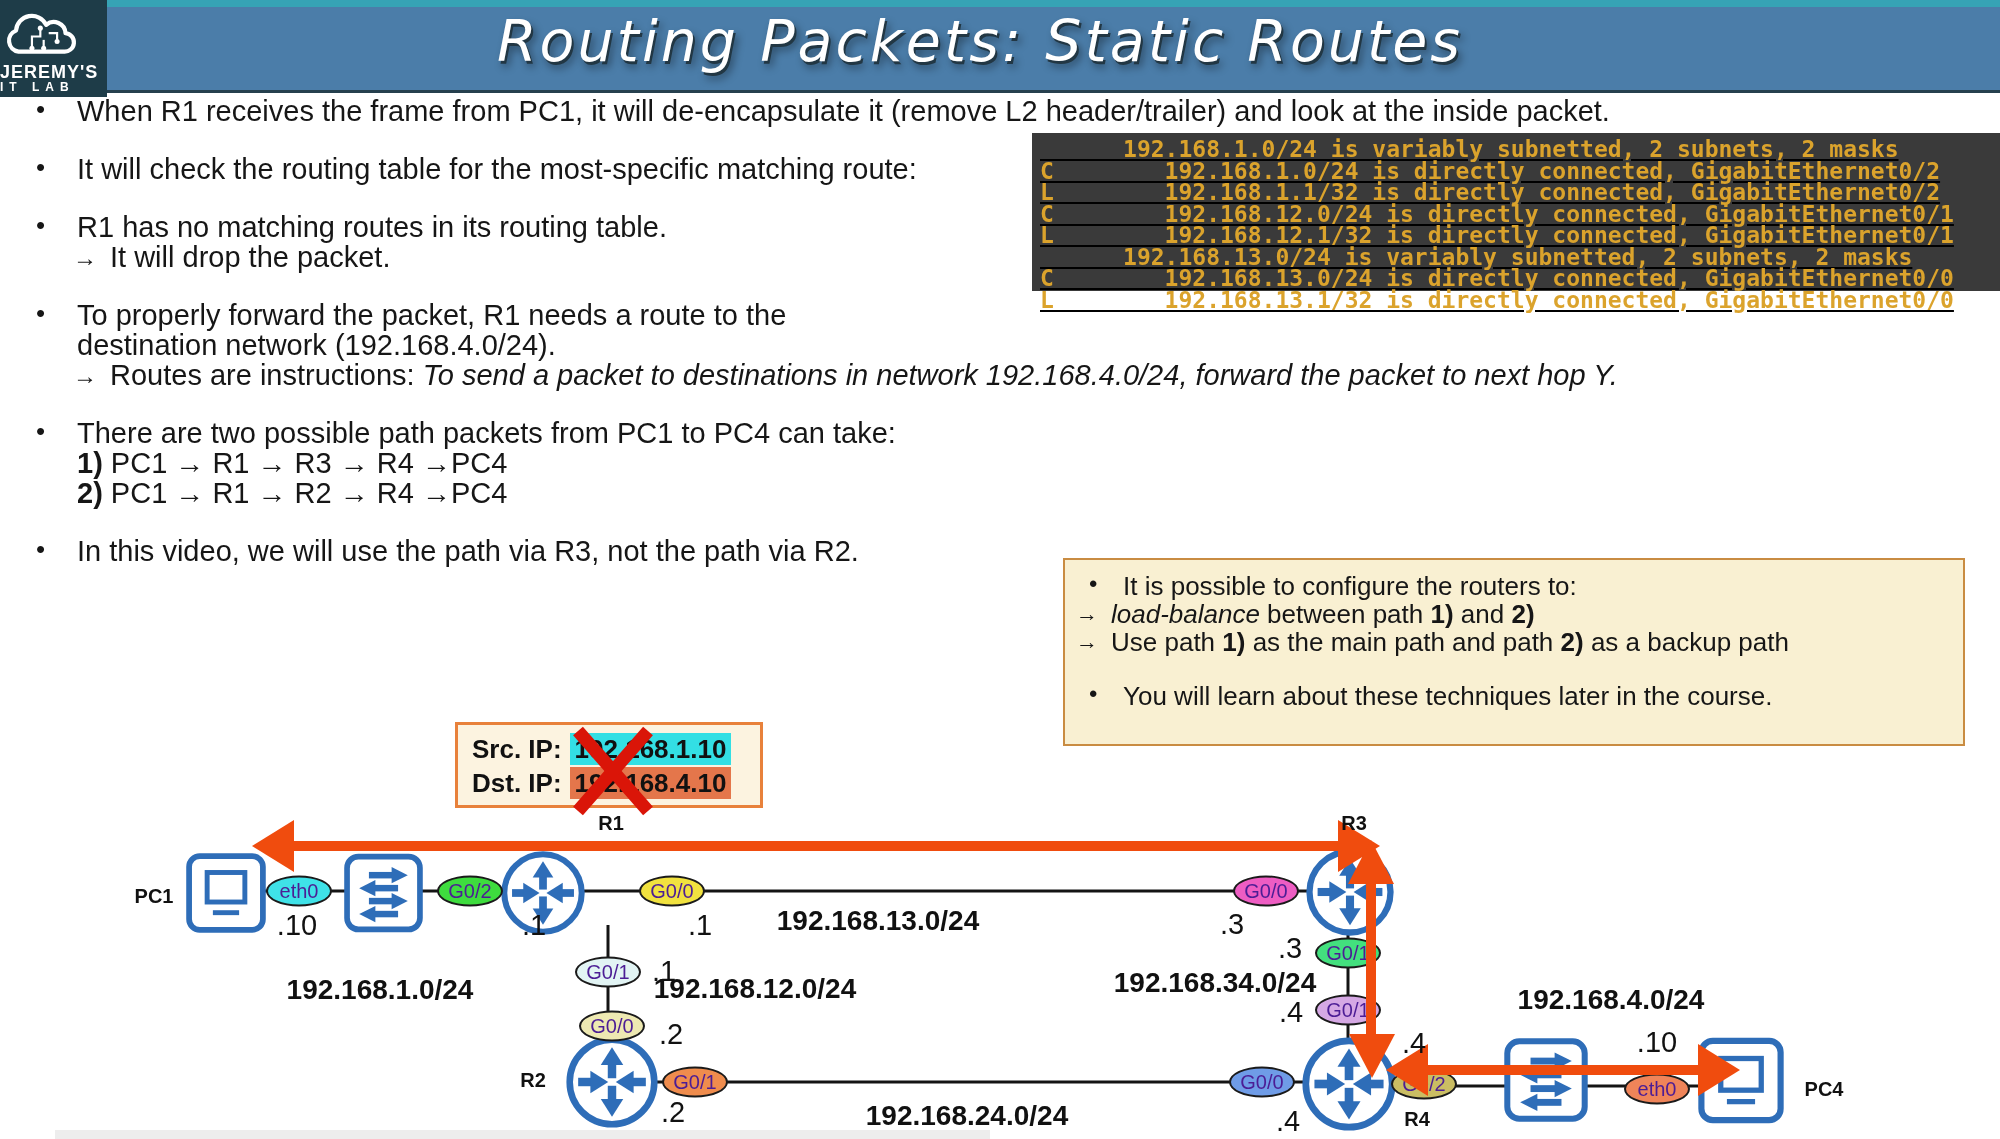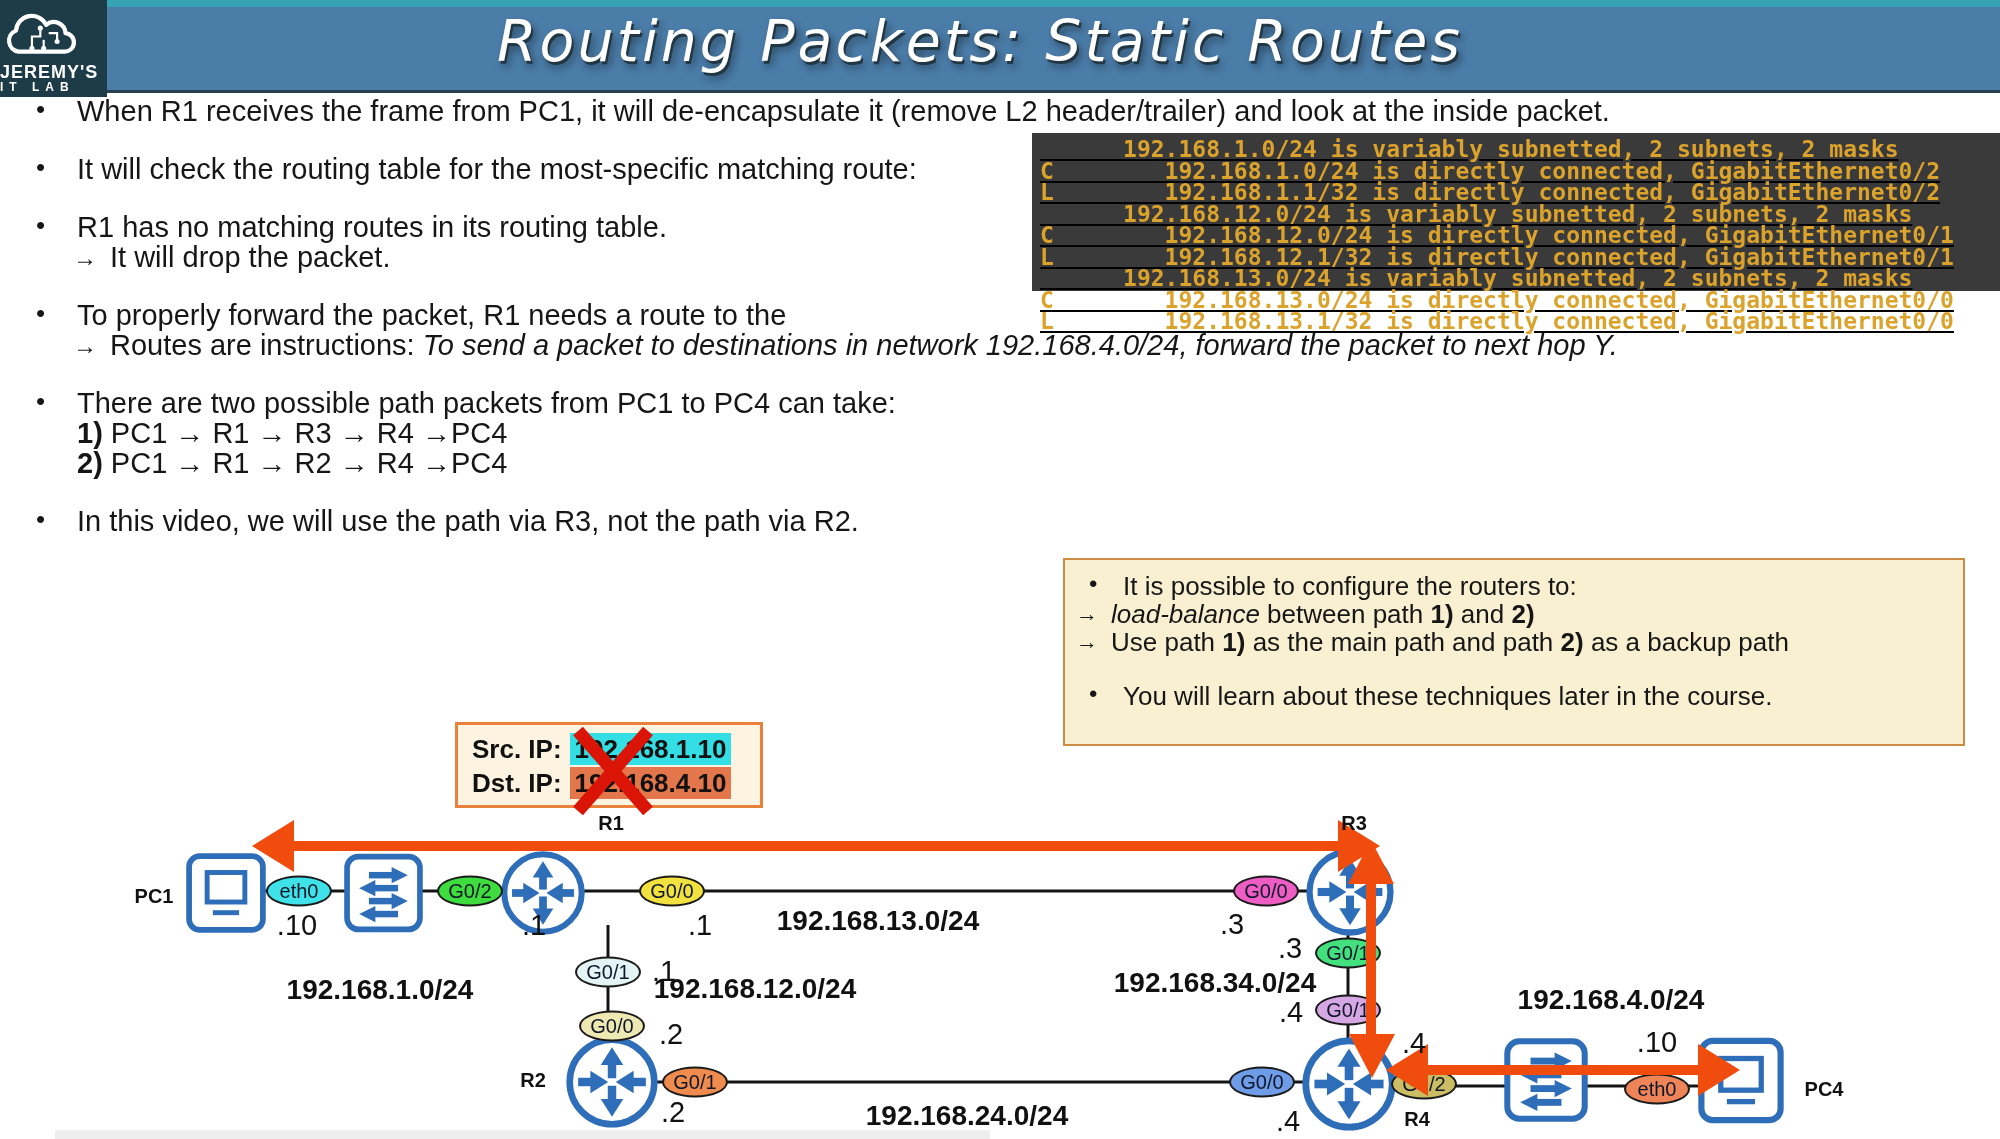--- a/index.html
+++ b/index.html
@@ -64,21 +64,21 @@
   #pc1{left:185px;top:848px;width:82px;height:90px;}
   #sw1{left:343px;top:848px;width:81px;height:90px;}
   #r1{left:500px;top:850px;width:86px;height:86px;}
   #r3{left:1305px;top:847px;width:90px;height:90px;}
   #r2{left:565px;top:1035px;width:94px;height:94px;}
   #r4{left:1301px;top:1036px;width:96px;height:96px;}
   #sw2{left:1503px;top:1036px;width:86px;height:88px;}
   #pc4{left:1697px;top:1036px;width:88px;height:89px;}
 
   .port{position:absolute;z-index:3;width:66px;height:31px;border:2px solid #1a1a1a;border-radius:50%;
-    box-sizing:border-box;text-align:center;font-size:20px;line-height:26px;color:#0f172a;
+    box-sizing:border-box;text-align:center;font-size:20px;line-height:26px;color:#4c1d95;
     transform:translate(-50%,-50%);white-space:nowrap;}
   .dlabel{position:absolute;z-index:5;transform:translate(-50%,-50%);color:#111;white-space:nowrap;}
   .dlabel.dev{font-size:20px;font-weight:bold;}
   .dlabel.net{font-size:28px;font-weight:bold;}
   .dlabel.addr{font-size:29px;font-weight:normal;}
 
   .arrow-line{stroke:var(--arrow);stroke-width:10;fill:none;}
   .arrow-head{fill:var(--arrow);stroke:none;}
   .link-line{stroke:var(--link);stroke-width:3;fill:none;}
   .x-line{stroke:var(--x-mark);stroke-width:13;fill:none;}
@@ -113,32 +113,32 @@
     <div class="logo-t1">JEREMY'S</div>
     <div class="logo-t2">IT LAB</div>
   </div>
 
   <section class="bullets" id="bullets">
       <div class="line bullet"><span class="marker">•</span><span>When R1 receives the frame from PC1, it will de-encapsulate it (remove L2 header/trailer) and look at the inside packet.</span></div>
       <div class="line bullet gap"><span class="marker">•</span><span>It will check the routing table for the most-specific matching route:</span></div>
       <div class="line bullet gap"><span class="marker">•</span><span>R1 has no matching routes in its routing table.</span></div>
       <div class="line arrow"><span class="amarker">→</span><span>It will drop the packet.</span></div>
       <div class="line bullet gap"><span class="marker">•</span><span>To properly forward the packet, R1 needs a route to the</span></div>
+      <div class="line cont"><span>destination network (192.168.4.0/24).</span></div>
       <div class="line arrow"><span class="amarker">→</span><span>Routes are instructions: </span><span class="italic">To send a packet to destinations in network 192.168.4.0/24, forward the packet to next hop Y.</span></div>
       <div class="line bullet gap"><span class="marker">•</span><span>There are two possible path packets from PC1 to PC4 can take:</span></div>
       <div class="line cont"><span class="bold">1)</span><span> PC1 → R1 → R3 → R4 →PC4</span></div>
       <div class="line cont"><span class="bold">2)</span><span> PC1 → R1 → R2 → R4 →PC4</span></div>
       <div class="line bullet gap"><span class="marker">•</span><span>In this video, we will use the path via R3, not the path via R2.</span></div>
     </section>
 
   <div class="terminal" id="terminal">
       <div class="tline">      192.168.1.0/24 is variably subnetted, 2 subnets, 2 masks</div>
       <div class="tline">C        192.168.1.0/24 is directly connected, GigabitEthernet0/2</div>
       <div class="tline">L        192.168.1.1/32 is directly connected, GigabitEthernet0/2</div>
-      <div class="tline">      192.168.12.0/24 is variably subnetted, 2 subnets, 2 masks</div>
       <div class="tline">C        192.168.12.0/24 is directly connected, GigabitEthernet0/1</div>
       <div class="tline">L        192.168.12.1/32 is directly connected, GigabitEthernet0/1</div>
       <div class="tline">      192.168.13.0/24 is variably subnetted, 2 subnets, 2 masks</div>
       <div class="tline">C        192.168.13.0/24 is directly connected, GigabitEthernet0/0</div>
       <div class="tline">L        192.168.13.1/32 is directly connected, GigabitEthernet0/0</div>
     </div>
 
   <div class="notebox" id="notebox">
       <div class="nline bullet"><span class="marker">•</span><span>It is possible to configure the routers to:</span></div>
       <div class="nline arrow"><span class="amarker">→</span><span class="italic">load-balance</span><span> between path </span><span class="bold">1)</span><span> and </span><span class="bold">2)</span></div>

